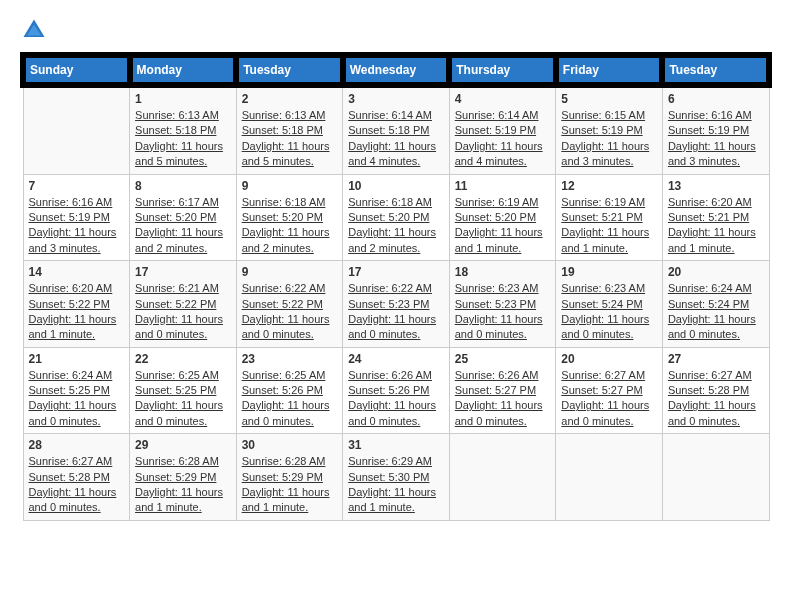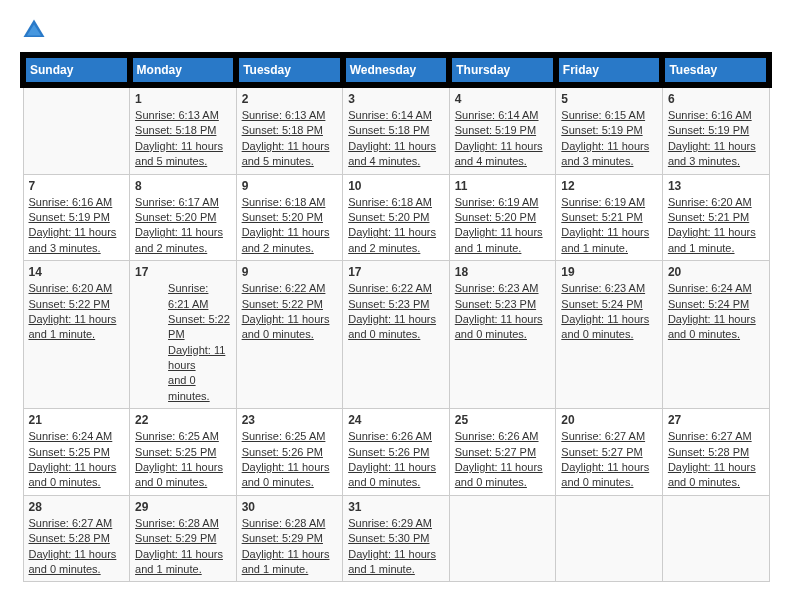--- a/index.html
+++ b/index.html
@@ -223,21 +223,21 @@
       <tr>
         <td>
           <span class="day-num">14</span>
           <div class="cell-text" style="white-space: pre-line;">Sunrise: 6:20 AM
 Sunset: 5:22 PM
 Daylight: 11 hours
 and 1 minute.</div>
         </td>
         <td>
           <span class="day-num">17</span>
-          <div class="cell-text" style="white-space: pre-line; margin-left: 33px;">Sunrise: 6:21 AM
+          <div class="cell-text" style="white-space: pre-line;">Sunrise: 6:21 AM
 Sunset: 5:22 PM
 Daylight: 11 hours
 and 0 minutes.</div>
         </td>
         <td>
           <span class="day-num">9</span>
           <div class="cell-text" style="white-space: pre-line;">Sunrise: 6:22 AM
 Sunset: 5:22 PM
 Daylight: 11 hours
 and 0 minutes.</div>

